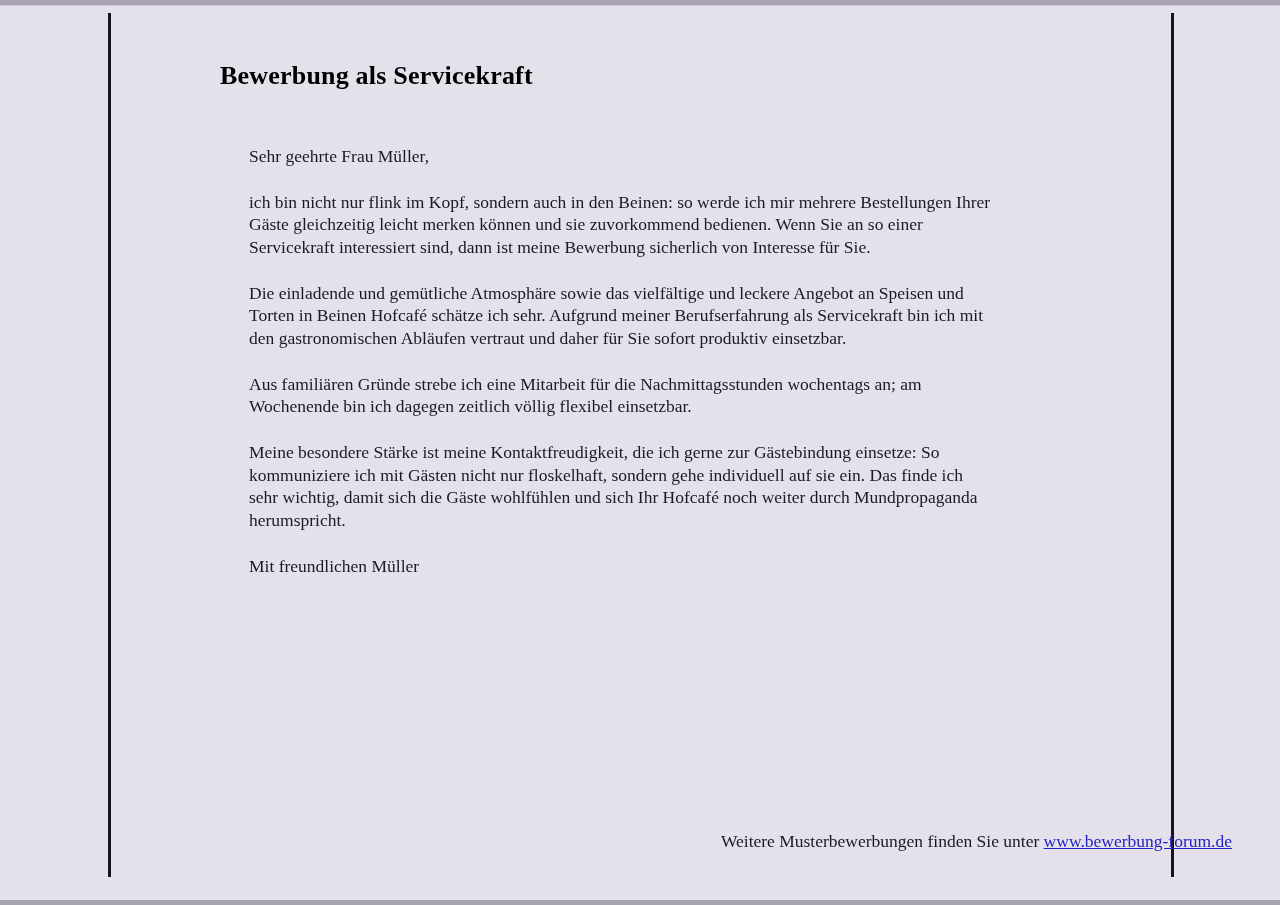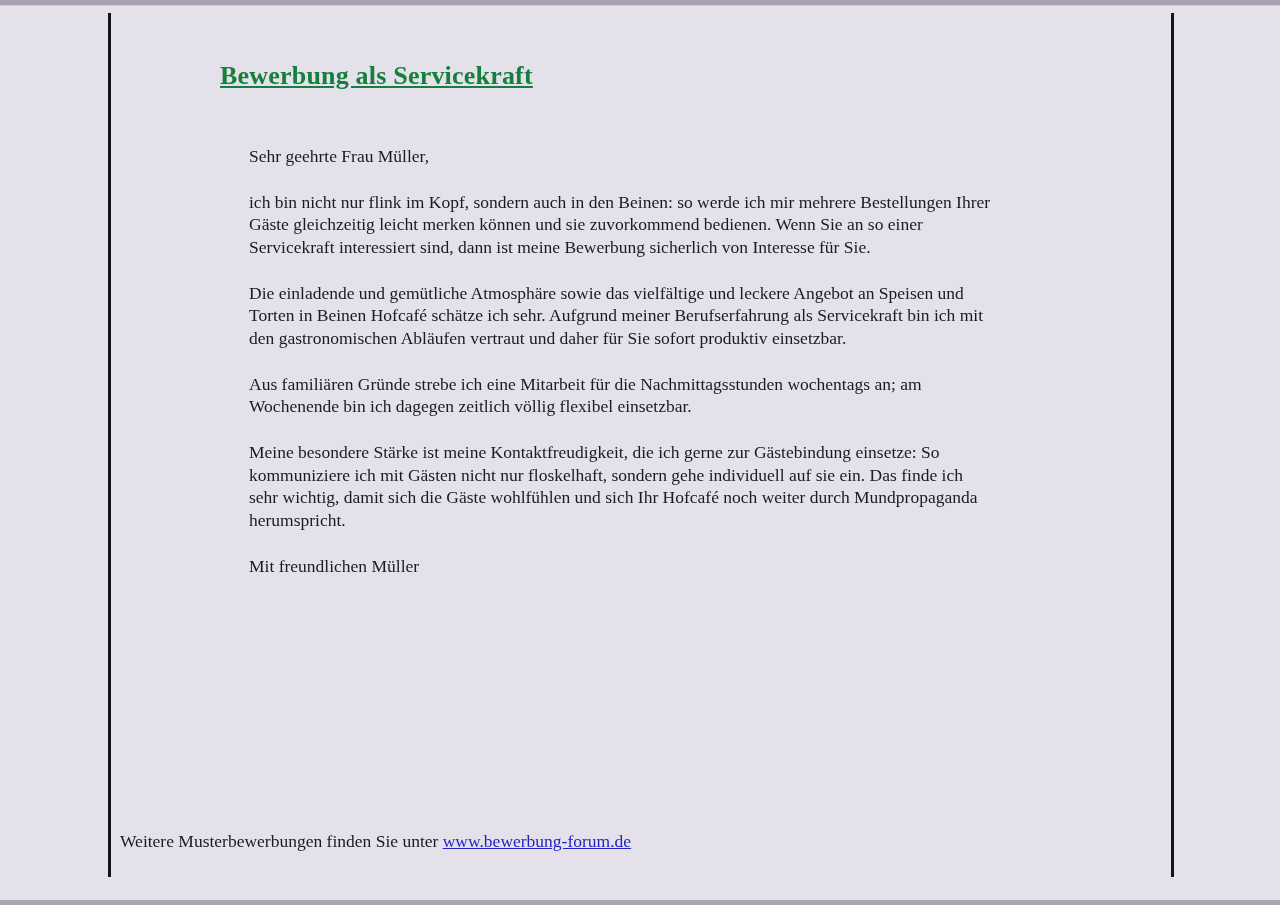--- a/index.html
+++ b/index.html
@@ -37,44 +37,43 @@
   }
   .rule-left  { left: 108px; }
   .rule-right { left: 1171px; }
 
   .doc-title {
     position: absolute;
     left: 220px;
     top: 44px;
     font-size: 26px;
     font-weight: bold;
-    color: #15803d;
+    color: #000000;
     letter-spacing: 0.2px;
     white-space: nowrap;
-    text-decoration: underline;
   }
   .letter-body {
     position: absolute;
     left: 220px;
     top: 145px;
     width: 848px;
     font-size: 17.5px;
     line-height: 22.75px;
     margin-left: 29px;
   }
   .letter-body p {
     margin: 0 0 22.75px 0;
     white-space: pre-line;
   }
   .page-footer {
     position: absolute;
-    left: 120px;
+    left: 96px;
     top: 830px;
     width: 1136px;
-    text-align: left;
+    text-align: right;
     font-size: 17.5px;
     line-height: 22px;
   }
   .footer-link {
     color: #2323c8;
     text-decoration: underline;
     cursor: pointer;
   }
 </style>
 </head>

